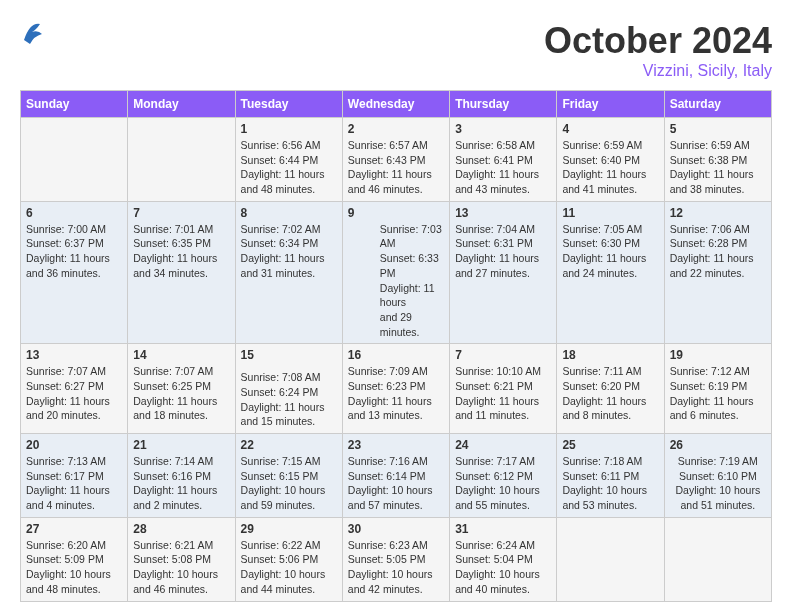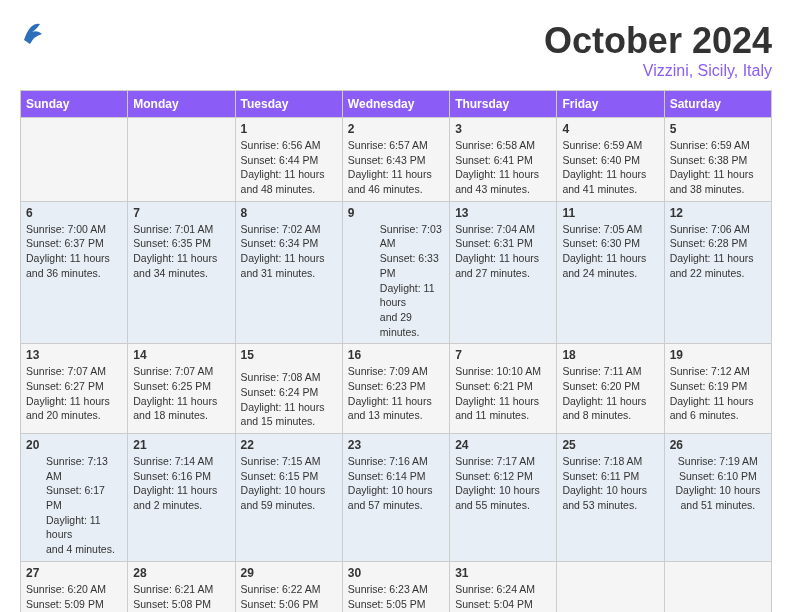--- a/index.html
+++ b/index.html
@@ -257,21 +257,21 @@
           <span class="day-num">19</span>
           <div class="day-info" style="white-space: pre-line;">Sunrise: 7:12 AM
 Sunset: 6:19 PM
 Daylight: 11 hours
 and 6 minutes.</div>
         </td>
       </tr>
       <tr>
         <td>
           <span class="day-num">20</span>
-          <div class="day-info" style="white-space: pre-line; margin-left: 20px;">Sunrise: 7:13 AM
+          <div class="day-info" style="white-space: pre-line;">Sunrise: 7:13 AM
 Sunset: 6:17 PM
 Daylight: 11 hours
 and 4 minutes.</div>
         </td>
         <td>
           <span class="day-num">21</span>
           <div class="day-info" style="white-space: pre-line;">Sunrise: 7:14 AM
 Sunset: 6:16 PM
 Daylight: 11 hours
 and 2 minutes.</div>

